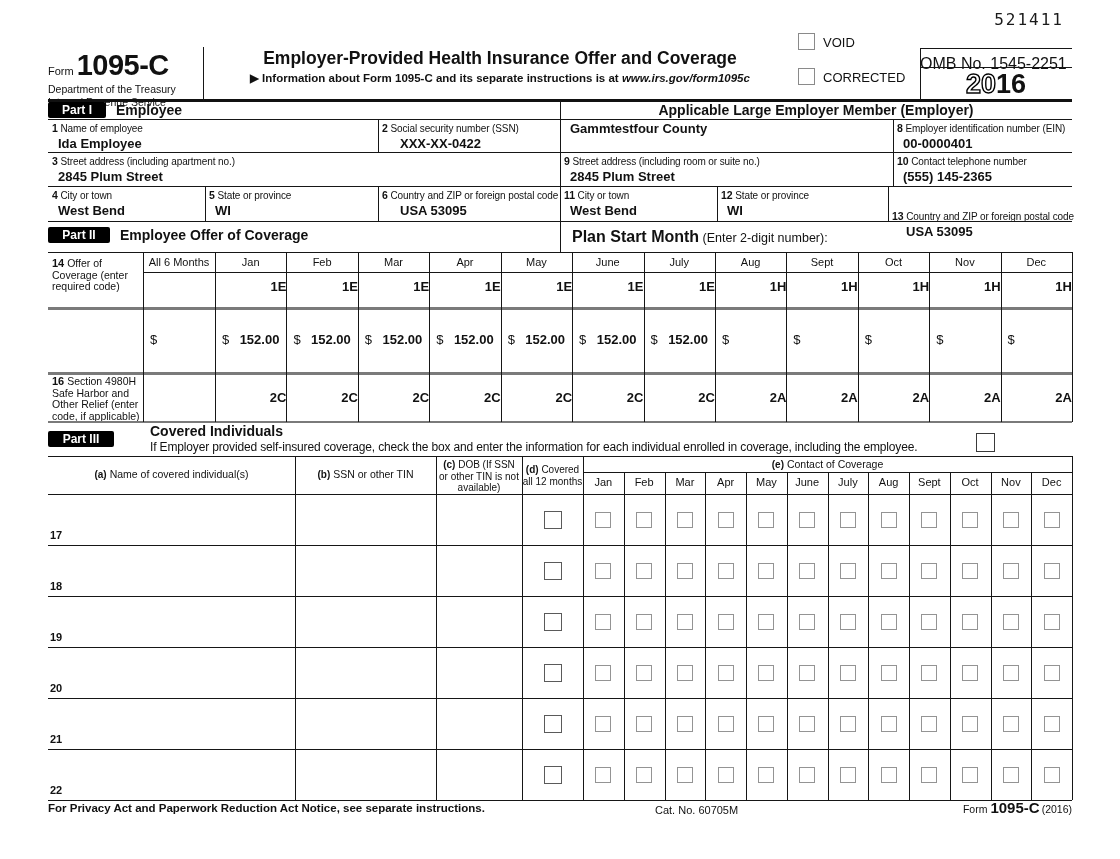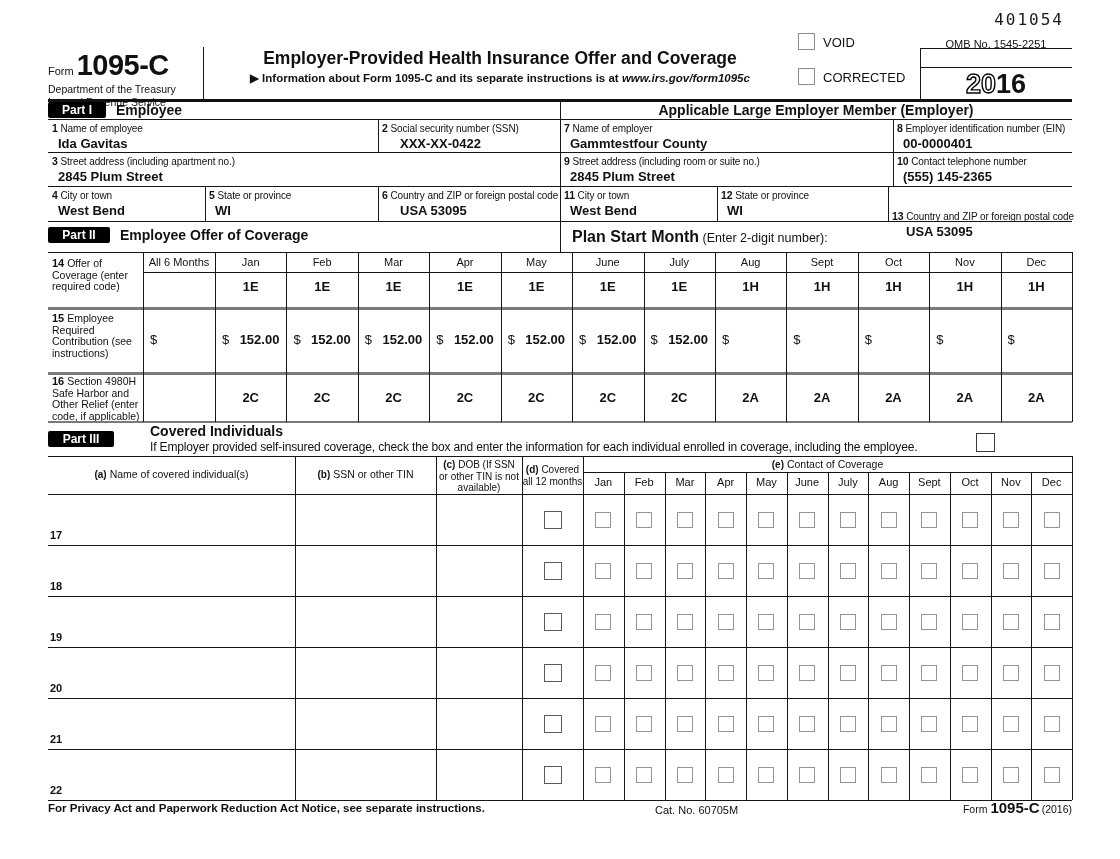--- a/index.html
+++ b/index.html
@@ -15,38 +15,38 @@
   .cell .lab b{font-size:10.5px;}
   .cell .val{font-size:13px;font-weight:bold;padding:2px 0 0 10px;white-space:nowrap;}
   .cb{position:absolute;background:#fff;}
   .cbh{width:15px;height:15px;border:1.6px solid #8a8a8a;}
   .cbp3{width:17px;height:17px;border:1.6px solid #3a3a3a;}
   .cbd{width:16px;height:16px;border:1.5px solid #5a5a5a;}
   .cbm{width:14px;height:14px;border:1.5px solid #949494;}
   .p2h{position:absolute;font-size:11px;text-align:center;}
   .p2lab{position:absolute;font-size:10.5px;line-height:11.5px;padding-left:2px;}
   .p2lab b{font-size:11px;}
-  .p2code{position:absolute;font-size:13px;font-weight:bold;text-align:center;}
+  .p2code{position:absolute;font-size:13px;font-weight:bold;text-align:right;}
   .money{position:absolute;display:flex;justify-content:space-between;align-items:center;
          padding:0 7px;box-sizing:border-box;font-size:13px;}
   .money .amt{font-weight:bold;}
   .p3h{position:absolute;font-size:10px;line-height:11.5px;text-align:center;}
   .p3h b{font-size:10px;}
   .p3mh{position:absolute;font-size:11px;text-align:center;}
   .p3num{position:absolute;font-size:11px;font-weight:bold;}
   .serial{position:absolute;font-family:"DejaVu Sans Mono",monospace;font-size:16px;
           letter-spacing:2px;color:#1a1a1a;}
   .yr-out{color:#fff;-webkit-text-stroke:1.4px #000;}
 </style>
 </head>
 <body>
 
 <div id="page">
 
-  <div class="serial" style="left:980px;top:10px;width:84px;text-align:right;">401054</div>
+  <div class="serial" style="left:980px;top:10px;width:84px;text-align:right;">521411</div>
 
   <div class="abs" style="left:48px;top:49px;width:160px;">
     <div style="display:flex;align-items:baseline;">
       <span style="font-size:11px;">Form</span>
       <span style="font-size:29px;font-weight:bold;letter-spacing:-0.5px;margin-left:3px;">1095-C</span>
     </div>
     <div style="font-size:10.5px;margin-top:1px;">Department of the Treasury</div>
     <div style="font-size:10.5px;margin-top:1px;">Internal Revenue Service</div>
   </div>
 
@@ -55,32 +55,32 @@
     <div style="font-size:11.5px;font-weight:bold;margin-top:2px;">
       <span>▶ Information about Form 1095-C and its separate instructions is at </span><i>www.irs.gov/form1095c</i>
     </div>
   </div>
 
   <div class="cb cbh" style="left:798px;top:33px;"></div>
   <div class="abs" style="left:823px;top:35px;font-size:13px;">VOID</div>
   <div class="cb cbh" style="left:798px;top:68px;"></div>
   <div class="abs" style="left:823px;top:70px;font-size:13px;">CORRECTED</div>
 
-  <div class="abs" style="left:920px;top:38px;width:152px;text-align:center;font-size:11px;">OMB No. 1545-2251</div>
+  <div class="abs" style="left:920px;top:55px;width:152px;text-align:left;font-size:16px;">OMB No. 1545-2251</div>
   <div class="abs" style="left:920px;top:69px;width:152px;text-align:center;font-size:27px;font-weight:bold;">
     <span class="yr-out">20</span><span>16</span>
   </div>
 
   <div class="badge" style="left:48px;top:102px;width:58px;">Part I</div>
   <div class="hd" style="left:116px;top:102px;">Employee</div>
   <div class="hd" style="left:560px;top:102px;width:512px;text-align:center;">Applicable Large Employer Member (Employer)</div>
 
   <div class="cell" style="left:48px;top:119px;width:330px;height:33px;">
     <div class="lab"><b>1</b> <span>Name of employee</span></div>
-    <div class="val">Ida Gavitas</div>
+    <div class="val">Ida Employee</div>
   </div>
   <div class="cell" style="left:378px;top:119px;width:182px;height:33px;">
     <div class="lab"><b>2</b> <span>Social security number (SSN)</span></div>
     <div class="val" style="padding-left:22px;">XXX-XX-0422</div>
   </div>
   <div class="cell" style="left:48px;top:152px;width:512px;height:34px;">
     <div class="lab"><b>3</b> <span>Street address (including apartment no.)</span></div>
     <div class="val">2845 Plum Street</div>
   </div>
   <div class="cell" style="left:48px;top:186px;width:157px;height:35px;">
@@ -89,21 +89,20 @@
   </div>
   <div class="cell" style="left:205px;top:186px;width:173px;height:35px;">
     <div class="lab"><b>5</b> <span>State or province</span></div>
     <div class="val">WI</div>
   </div>
   <div class="cell" style="left:378px;top:186px;width:182px;height:35px;">
     <div class="lab"><b>6</b> <span>Country and ZIP or foreign postal code</span></div>
     <div class="val" style="padding-left:22px;">USA 53095</div>
   </div>
   <div class="cell" style="left:560px;top:119px;width:333px;height:33px;">
-    <div class="lab"><b>7</b> <span>Name of employer</span></div>
     <div class="val">Gammtestfour County</div>
   </div>
   <div class="cell" style="left:893px;top:119px;width:179px;height:33px;">
     <div class="lab"><b>8</b> <span>Employer identification number (EIN)</span></div>
     <div class="val">00-0000401</div>
   </div>
   <div class="cell" style="left:560px;top:152px;width:333px;height:34px;">
     <div class="lab"><b>9</b> <span>Street address (including room or suite no.)</span></div>
     <div class="val">2845 Plum Street</div>
   </div>
@@ -126,23 +125,20 @@
 
   <div class="badge" style="left:48px;top:227px;width:62px;">Part II</div>
   <div class="hd" style="left:120px;top:227px;">Employee Offer of Coverage</div>
   <div class="abs" style="left:572px;top:228px;font-size:12.5px;">
     <b style="font-size:16px;">Plan Start Month</b>
     <span>(Enter 2-digit number):</span>
   </div>
 
   <div class="p2lab" style="left:50px;top:258px;width:92px;">
     <b>14</b> <span>Offer of Coverage (enter required code)</span>
-  </div>
-  <div class="p2lab" style="left:50px;top:313px;width:92px;">
-    <b>15</b> <span>Employee Required Contribution (see instructions)</span>
   </div>
   <div class="p2lab" style="left:50px;top:376px;width:92px;">
     <b>16</b> <span>Section 4980H Safe Harbor and Other Relief (enter code, if applicable)</span>
   </div>
 
   <div class="badge" style="left:48px;top:431px;width:66px;">Part III</div>
   <div class="abs" style="left:150px;top:423px;font-size:14px;font-weight:bold;">Covered Individuals</div>
   <div class="abs" style="left:150px;top:440px;font-size:12px;letter-spacing:-0.15px;white-space:nowrap;">If Employer provided self-insured coverage, check the box and enter the information for each individual enrolled in coverage, including the employee.</div>
   <div class="cb cbp3" style="left:976px;top:433px;"></div>
 

